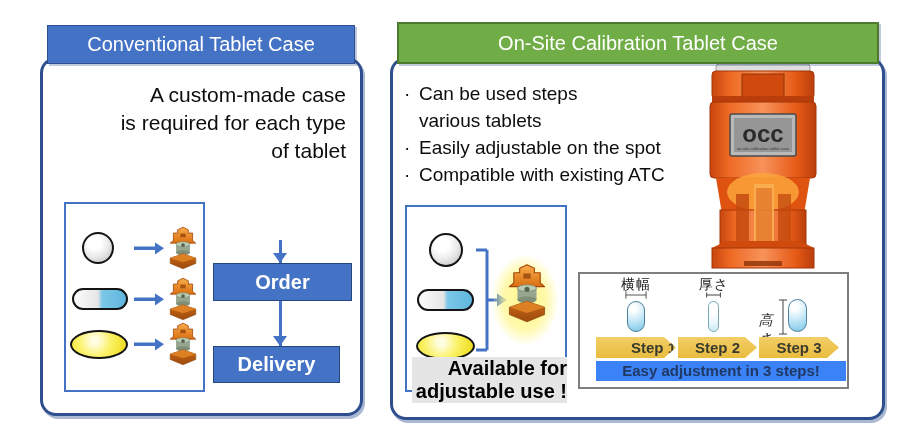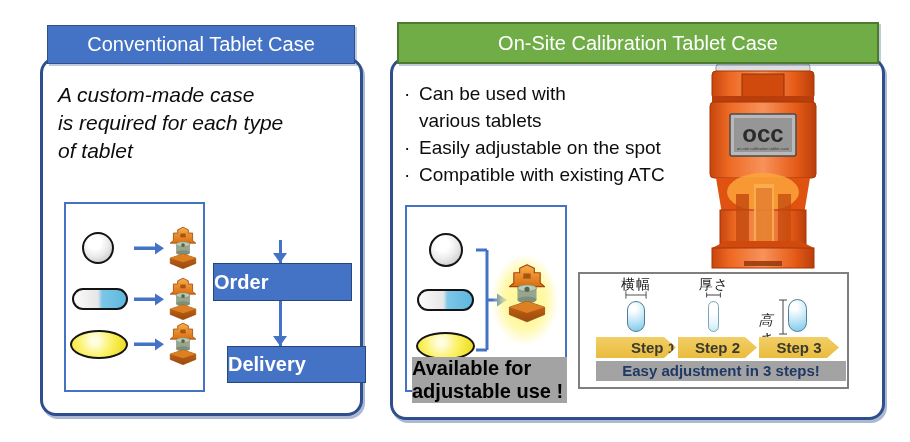--- a/index.html
+++ b/index.html
@@ -9,57 +9,57 @@
   .abs { position:absolute; }
 
   
   .panel-body { background:#fff; border:3px solid #2E4E8E; border-radius:16px;
                 box-shadow:2px 3px 0 rgba(46,78,142,.40); }
   .panel-header { color:#fff; font-size:20px; text-align:center; z-index:5;
                   box-shadow:2px 2px 0 rgba(46,78,142,.30); }
   .hdr-blue  { background:#4472C4; border:1px solid #2E4E8E; line-height:37px; }
   .hdr-green { background:#70AD47; border:2px solid #4E7A2F; line-height:38px; }
 
-  .desc { font-size:21px; line-height:28px; text-align:left; color:#0d0d0d;font-style:italic; }
+  .desc { font-size:21px; line-height:28px; text-align:right; color:#0d0d0d; }
 
   .inner-box { border:2px solid #4472C4; background:#fff; }
 
   
   .tab-circle { border-radius:50%; border:2.5px solid #141414;
     background:radial-gradient(circle at 38% 32%, #ffffff 25%, #e9e9e9 55%, #c7c7c7 85%, #b9b9b9); }
   .tab-capsule { border-radius:12px; border:2.5px solid #141414;
     background:linear-gradient(90deg,#fbfbfb 0%,#e6e6e6 46%,#7CC7E8 54%,#5FB6DE 100%); }
   .tab-oval { border-radius:50%; border:2.5px solid #141414;
     background:radial-gradient(circle at 42% 35%, #FFFDE0 10%, #FBF26A 45%, #F2E436 75%, #E8D51E); }
 
   
   .flow-line { width:3px; background:#4472C4; z-index:1; }
   .arrow-down { width:0; height:0; border-left:7px solid transparent; border-right:7px solid transparent;
                 border-top:10px solid #4472C4; z-index:2; }
   .flow-trigger { background:#fff; border:4px solid #000; color:#000; font-weight:bold; font-size:19px;
                   text-align:center; line-height:27px; z-index:3; }
   .flow-step { background:#4472C4; border:1px solid #24477F; color:#fff; font-weight:bold; font-size:20px;
-               text-align:left; z-index:3; }
+               text-align:center; z-index:3; }
 
   
   .bullets { font-size:19px; line-height:27px; color:#0d0d0d; }
   .b-row { display:flex; }
   .b-marker { width:15px; flex:0 0 15px; }
   .b-cont { padding-left:15px; }
 
   
-  .avail { background:#a3a3a3; font-weight:bold; font-size:20px; line-height:23px; text-align:left;
+  .avail { background:#e5e5e5; font-weight:bold; font-size:20px; line-height:23px; text-align:right;
            color:#000; z-index:6; white-space:nowrap; }
 
   
   .steps-box { border:2px solid #7F7F7F; background:#fff; }
   .chevron { background:linear-gradient(180deg,#F2CE66,#E9BC3F); color:#3A3A2E; font-weight:bold;
              font-size:15px; text-align:center; line-height:21px;
              clip-path:polygon(0 0, calc(100% - 12px) 0, 100% 50%, calc(100% - 12px) 100%, 0 100%); }
-  .caption-bar { background:#a3a3a3; color:#1F3864; font-weight:bold; font-size:15px;
+  .caption-bar { background:#3b82f6; color:#1F3864; font-weight:bold; font-size:15px;
                  text-align:center; line-height:20px; }
   .dim-label { font-size:14px; color:#222; text-align:center; letter-spacing:1px; }
   .step-capsule { border:1.5px solid #4d7f99;
     background:radial-gradient(circle at 32% 22%, #ffffff 12%, #CDEBF8 45%, #9ED7F0 75%, #7CC4E4); }
   .step-capsule.thin { border-color:#7aa7b8;
     background:radial-gradient(circle at 35% 25%, #ffffff 20%, #EAF7FC 60%, #CBE9F5); }
 
   .glow { background:radial-gradient(ellipse at center, rgba(255,247,140,.95) 0%,
            rgba(255,247,140,.75) 45%, rgba(255,247,140,0) 72%); }
   svg text { font-family:"Liberation Sans","DejaVu Sans",sans-serif; }
@@ -140,33 +140,33 @@
       <use href="#case-shape"></use>
     </svg>
 
   <div class="abs flow-line" style="left:279px;top:240px;height:107px;"></div>
   <div class="abs arrow-down" style="left:273px;top:253px;"></div>
   <div class="abs arrow-down" style="left:273px;top:336px;"></div>
 
   <div class="abs flow-step" style="left:213px;top:263px;width:139px;height:38px;line-height:36px;">
     <span>Order</span>
   </div>
-  <div class="abs flow-step" style="left:227px;top:346px;width:139px;height:37px;line-height:35px;">
+  <div class="abs flow-step" style="left:213px;top:346px;width:127px;height:37px;line-height:35px;">
     <span>Delivery</span>
   </div>
 
   <div class="abs panel-body" style="left:390px;top:57px;width:495px;height:363px;"></div>
   <div class="abs panel-header hdr-green" style="left:397px;top:22px;width:482px;height:42px;">
     <span>On-Site Calibration Tablet Case</span>
   </div>
 
   <div class="abs bullets" style="left:404px;top:80px;width:300px;">
     <div class="b-row">
       <span class="b-marker">·</span>
-      <span>Can be used with</span>
+      <span>Can be used steps</span>
     </div>
     <div class="b-cont">
       <span>various tablets</span>
     </div>
     <div class="b-row">
       <span class="b-marker">·</span>
       <span>Easily adjustable on the spot</span>
     </div>
     <div class="b-row">
       <span class="b-marker">·</span>

